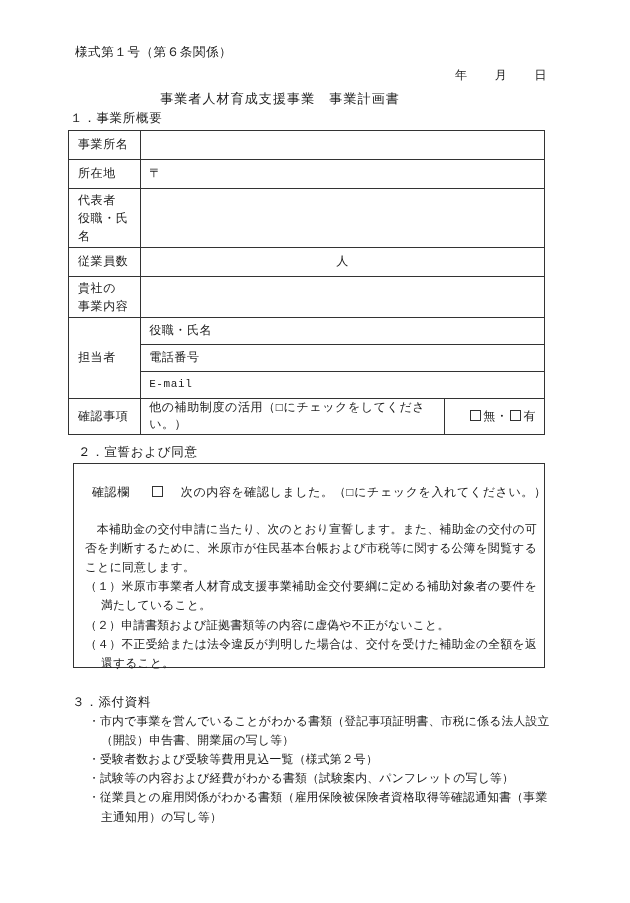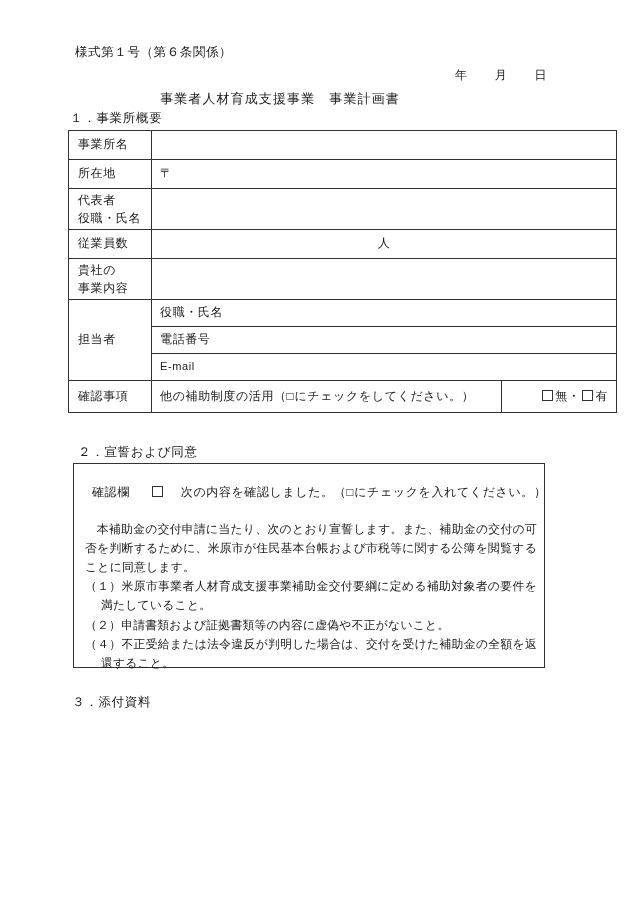--- a/index.html
+++ b/index.html
@@ -62,21 +62,21 @@
   }
   #sec1-head { left: 70px; top: 110px; }
   #sec2-head { left: 78px; top: 444px; }
   #sec3-head { left: 72px; top: 694px; }
 
   
   .tbl {
     position: absolute;
     left: 68px;
     top: 130px;
-    width: 549px;
+    width: 477px;
     border-collapse: collapse;
     table-layout: fixed;
     font-size: 12px;
   }
   .tbl td {
     border: 1px solid #333;
     padding: 0 8px;
     vertical-align: middle;
     letter-spacing: 0.6px;
     line-height: 1.45;
@@ -89,21 +89,21 @@
   .tbl td.two-line {
     line-height: 1.5;
     padding-top: 2px;
     padding-bottom: 2px;
   }
   .r-h31 { height: 29px; }
   .r-h39 { height: 37px; }
   .r-h29 { height: 27px; }
   .r-h34 { height: 32px; }
   .center-cell { text-align: center; }
-  .mono { font-family: Liberation Sans, sans-serif; font-size: 11px; letter-spacing: 0.4px; }
+  .mono { font-family: Liberation Mono, monospace; font-size: 11px; letter-spacing: 0.4px; }
   .chk-cell {
     width: 100px;
     text-align: right;
     white-space: nowrap;
     letter-spacing: 1px;
   }
   .cbox {
     display: inline-block;
     width: 9px;
     height: 9px;
@@ -245,14 +245,20 @@
     <div class="pledge-body">
       <p class="intro">本補助金の交付申請に当たり、次のとおり宣誓します。また、補助金の交付の可否を判断するために、米原市が住民基本台帳および市税等に関する公簿を閲覧することに同意します。</p>
       <p class="item">（１）米原市事業者人材育成支援事業補助金交付要綱に定める補助対象者の要件を満たしていること。</p>
       <p class="item">（２）申請書類および証拠書類等の内容に虚偽や不正がないこと。</p>
       <p class="item">（４）不正受給または法令違反が判明した場合は、交付を受けた補助金の全額を返還すること。</p>
     </div>
   </div>
 
   <div class="section-head" id="sec3-head">３．添付資料</div>
 
+  <div class="attach-list">
+    <p>・市内で事業を営んでいることがわかる書類（登記事項証明書、市税に係る法人設立（開設）申告書、開業届の写し等）</p>
+    <p>・受験者数および受験等費用見込一覧（様式第２号）</p>
+    <p>・試験等の内容および経費がわかる書類（試験案内、パンフレットの写し等）</p>
+    <p>・従業員との雇用関係がわかる書類（雇用保険被保険者資格取得等確認通知書（事業主通知用）の写し等）</p>
+  </div>
 
 </div>
 
 </body></html>

